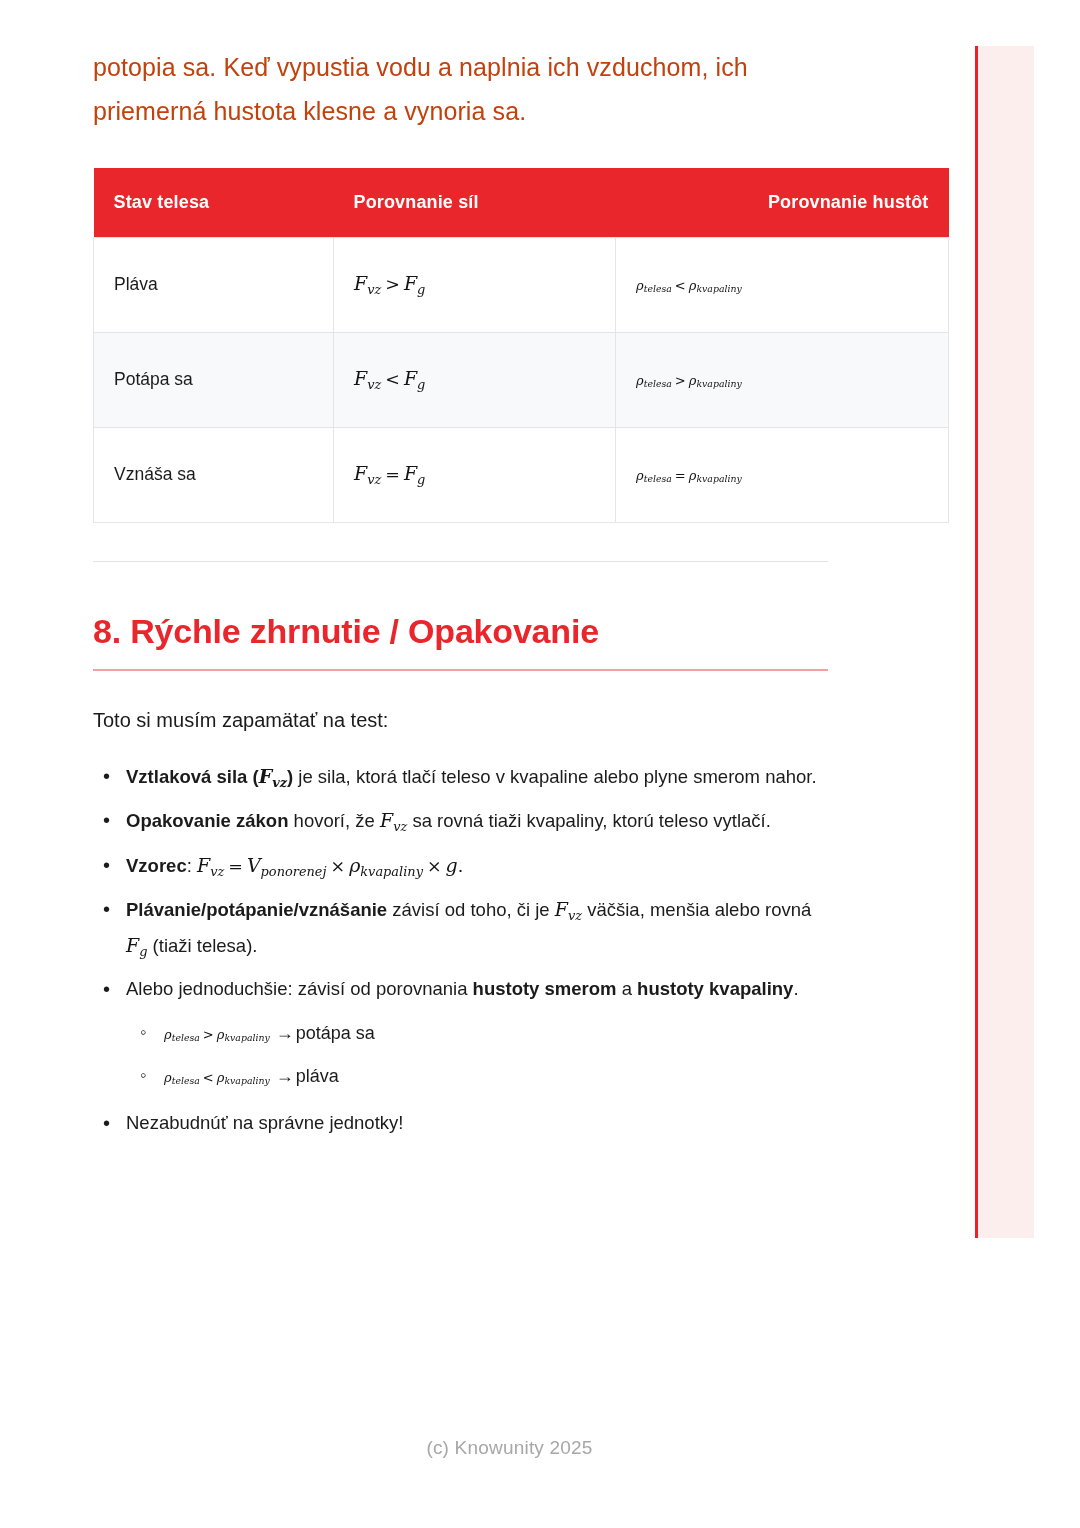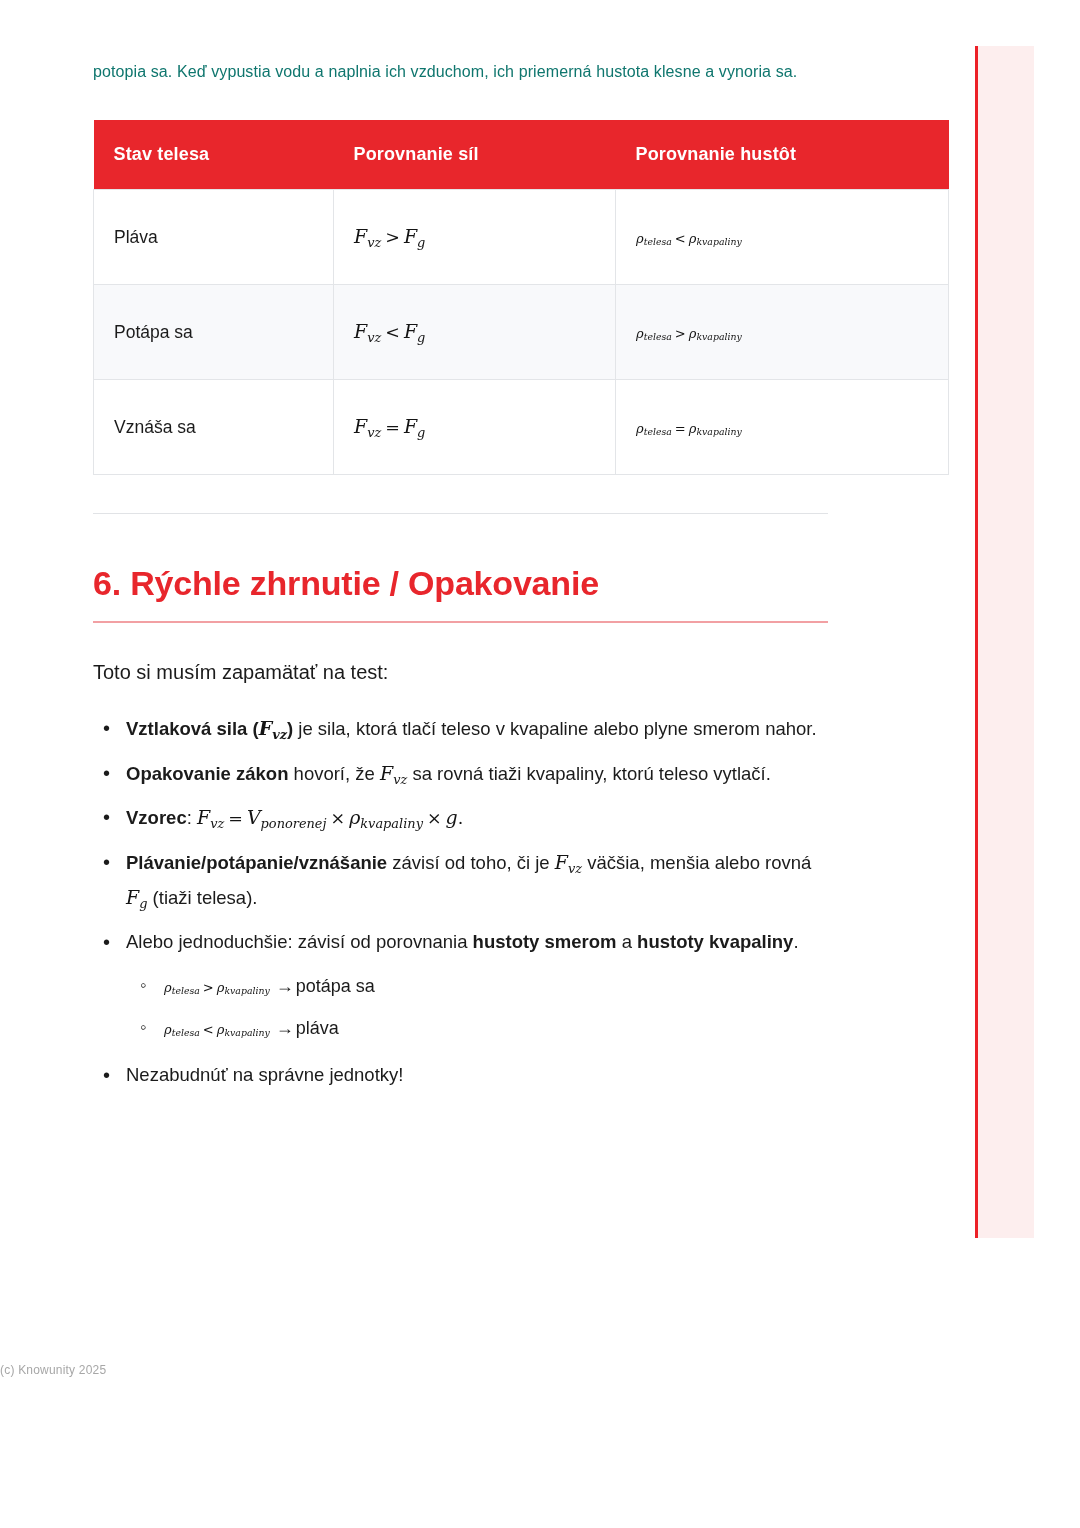--- a/index.html
+++ b/index.html
@@ -35,24 +35,24 @@
   }
 
   .content {
     position: absolute;
     top: 46px;
     left: 93px;
     width: 735px;
   }
 
   .intro-para {
-    font-size: 16px;
+    font-size: 25px;
     line-height: 1.75;
-    color: #0f766e;
-    margin: 12px 0 34px 0;
+    color: #c2410c;
+    margin: 0 0 34px 0;
     letter-spacing: 0.1px;
   }
 
   
   table.states {
     border-collapse: collapse;
     width: 735px;
     table-layout: fixed;
     margin-bottom: 17px;
   }
@@ -61,21 +61,21 @@
     color: #ffffff;
     text-align: left;
     font-size: 18px;
     font-weight: 700;
     padding: 24px 20px;
     border: none;
     letter-spacing: 0.15px;
   }
   table.states th:nth-child(1) { width: 200px; }
   table.states th:nth-child(2) { width: 242px; }
-  table.states th:nth-child(3) { width: 293px; }
+  table.states th:nth-child(3) { width: 293px; text-align: right; }
 
   table.states td {
     border: 1px solid #e3e5e8;
     padding: 22px 20px;
     font-size: 17.5px;
     color: #1b1b1b;
     vertical-align: middle;
     height: 50px;
   }
   table.states tr.alt td {
@@ -193,24 +193,24 @@
     color: #1b1b1b;
   }
   .arrow {
     font-size: 18px;
     padding: 0 2px 0 6px;
   }
 
   .footer-note {
     position: absolute;
     left: 0;
-    top: 1363px;
+    top: 1437px;
     width: 1019px;
-    text-align: left;
-    font-size: 12px;
+    text-align: center;
+    font-size: 19px;
     color: #a7a7a7;
     letter-spacing: 0.2px;
   }
 </style>
 </head>
 <body>
 
 <div class="page">
 
   <div class="side-rail"></div>
@@ -257,21 +257,21 @@
           <td>
             <span class="math-small"><span class="rho">ρ</span><span class="sub">telesa</span><span class="op">=</span><span class="rho">ρ</span><span class="sub">kvapaliny</span></span>
           </td>
         </tr>
 
       </tbody>
     </table>
 
     <hr class="divider">
 
-    <h2 class="section-title">6. Rýchle zhrnutie / Opakovanie</h2>
+    <h2 class="section-title">8. Rýchle zhrnutie / Opakovanie</h2>
     <hr class="title-rule">
 
     <p class="lead">Toto si musím zapamätať na test:</p>
 
     <ul class="summary">
 
       <li>
         <b>Vztlaková sila (</b><b class="math" style="font-weight:700"><span>F</span><span class="sub">vz</span></b><b>)</b><span> je sila, ktorá tlačí teleso v kvapaline alebo plyne smerom nahor.</span>
       </li>
 

